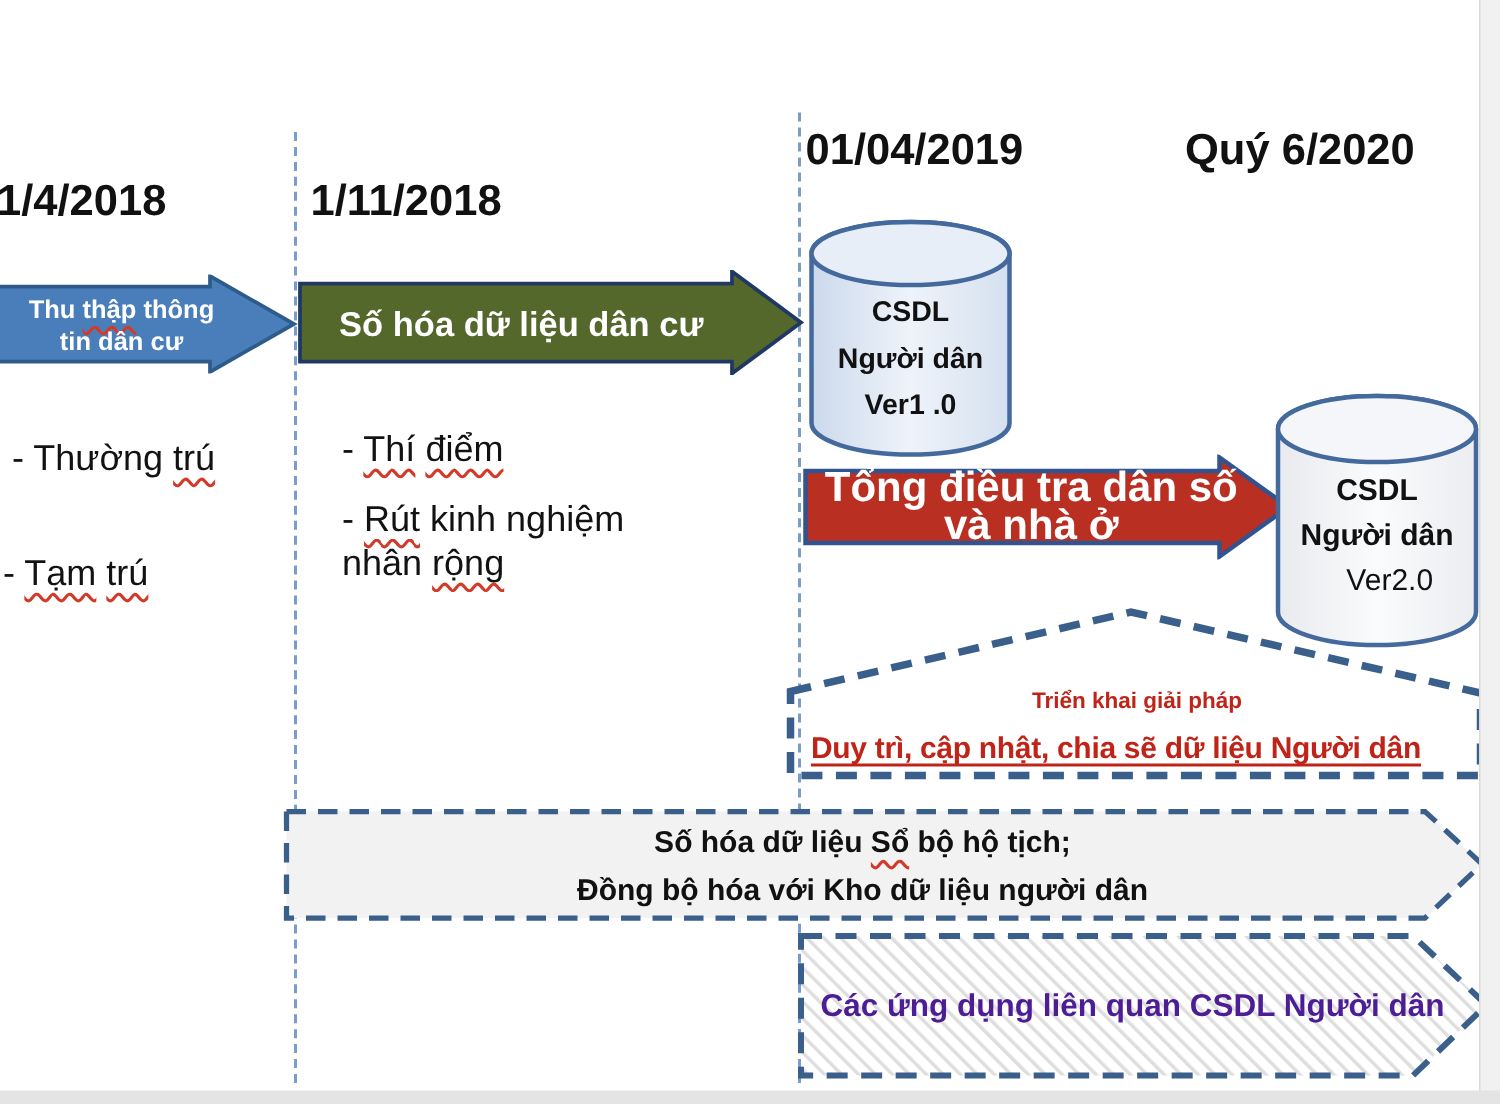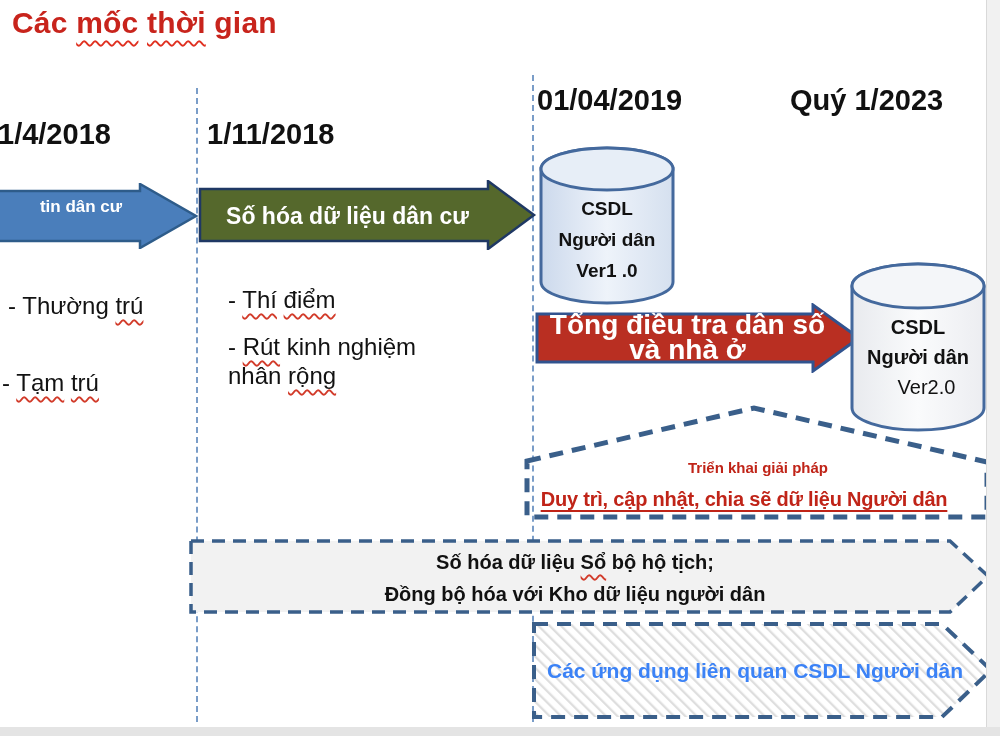--- a/index.html
+++ b/index.html
@@ -44,41 +44,41 @@
   .cyl1-text{left:540px;top:193px;width:134px;font-size:19px;line-height:31px;}
   .cyl2-text{left:851px;top:312px;width:134px;font-size:20px;line-height:30px;}
   .cyl2-text .ver{font-weight:normal;padding-left:17px;}
   
   .deploy-line{color:#c02418;font-weight:bold;white-space:nowrap;display:flex;justify-content:center;}
   .deploy1{left:527px;top:459px;width:462px;font-size:15px;}
   .deploy2{left:513px;top:488px;width:462px;font-size:20px;letter-spacing:-0.2px;}
   
   .digitize-text{left:200px;top:546px;width:750px;text-align:center;font-size:20px;font-weight:bold;color:#111;line-height:32px;}
   
-  .apps-text{left:547px;top:659px;width:430px;font-size:21px;font-weight:bold;color:#3b82f6;white-space:nowrap;}
+  .apps-text{left:547px;top:659px;width:430px;font-size:21px;font-weight:bold;color:#4c1d95;white-space:nowrap;}
 </style>
 </head>
 <body>
 
 <div id="slide">
 
   <div class="abs vline vline1"></div>
   <div class="abs vline vline2"></div>
 
-  <div class="abs title"><span>Các </span><span class="wavy">mốc</span><span> </span><span class="wavy">thời</span><span> gian</span></div>
 
   <div class="abs date date1">1/4/2018</div>
   <div class="abs date date2">1/11/2018</div>
   <div class="abs date date3">01/04/2019</div>
-  <div class="abs date date4">Quý 1/2023</div>
+  <div class="abs date date4">Quý 6/2020</div>
 
   <svg class="abs" style="left:-12px;top:183px;" width="214" height="66" viewBox="0 0 214 66">
     <polygon points="0,8 152,8 152,1 208,33 152,65 152,58 0,58" fill="#4a7ebb" stroke="#2e5c8a" stroke-width="2.5"></polygon>
   </svg>
   <div class="abs arrowtext blue-arrow-text">
+    <div><span>Thu </span><span class="wavy">thập</span><span> thông</span></div>
     <div>tin dân cư</div>
   </div>
 
   <svg class="abs" style="left:198px;top:180px;" width="340" height="70" viewBox="0 0 340 70">
     <polygon points="2,9 290,9 290,1 336,35 290,69 290,61 2,61" fill="#55682c" stroke="#1f3864" stroke-width="2.5"></polygon>
   </svg>
   <div class="abs arrowtext green-arrow-text">Số hóa dữ liệu dân cư</div>
 
   <div class="abs note noteL1"><span>- Thường </span><span class="wavy">trú</span></div>
   <div class="abs note noteL2"><span>- </span><span class="wavy">Tạm</span><span> </span><span class="wavy">trú</span></div>

